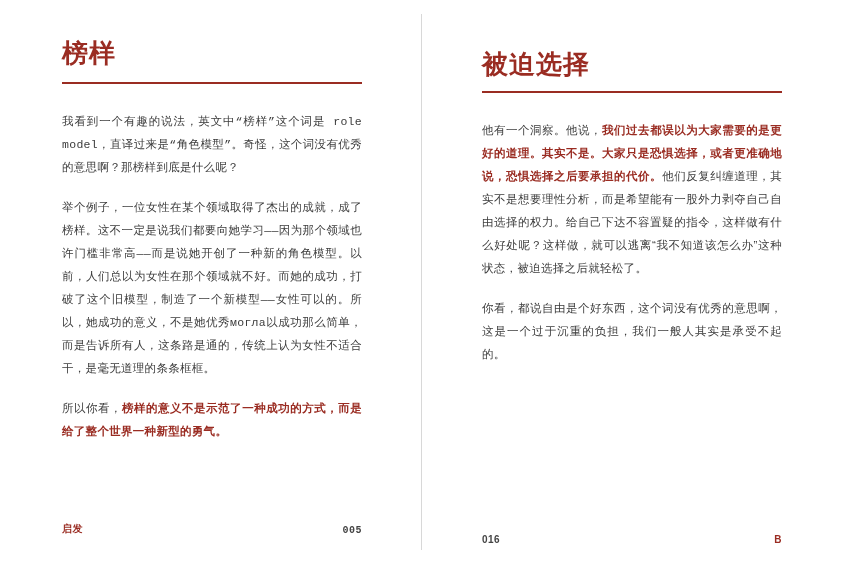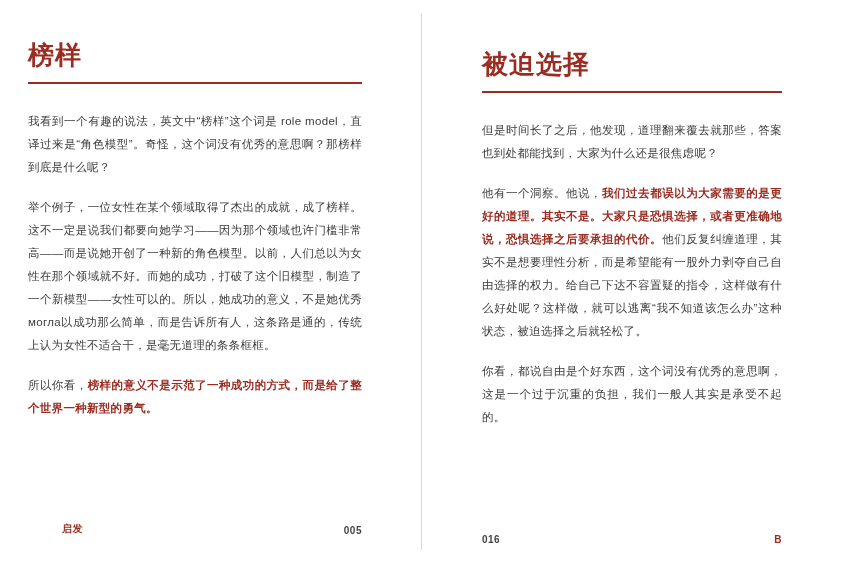--- a/index.html
+++ b/index.html
@@ -19,21 +19,22 @@
     height: 564px;
     position: relative;
   }
   .page {
     width: 422px;
     height: 564px;
     box-sizing: border-box;
     position: relative;
   }
   .page-left {
-    padding: 22px 60px 0 28px;
+    padding: 22px 60px 0 62px;
+    font-family: Liberation Mono, monospace;
   }
   .page-right {
     padding: 22px 62px 0 60px;
     margin-top: 9px;
   }
   .gutter {
     position: absolute;
     left: 421px;
     top: 14px;
     width: 1px;
@@ -104,21 +105,20 @@
     <div class="footer footer-num">005</div>
   </div>
 
   <div class="gutter"></div>
 
   <div class="page page-right">
     <h1 class="title">被迫选择</h1>
     <div class="title-rule"></div>
 
     <div class="body">
-      <p class="para">但是时间长了之后，他发现，道理翻来覆去就那些，答案也到处都能找到，大家为什么还是很焦虑呢？</p>
       <p class="para"><span>他有一个洞察。他说，</span><span class="hl">我们过去都误以为大家需要的是更好的道理。其实不是。大家只是恐惧选择，或者更准确地说，恐惧选择之后要承担的代价。</span><span>他们反复纠缠道理，其实不是想要理性分析，而是希望能有一股外力剥夺自己自由选择的权力。给自己下达不容置疑的指令，这样做有什么好处呢？这样做，就可以逃离“我不知道该怎么办”这种状态，被迫选择之后就轻松了。</span></p>
       <p class="para">你看，都说自由是个好东西，这个词没有优秀的意思啊，这是一个过于沉重的负担，我们一般人其实是承受不起的。</p>
     </div>
 
     <div class="footer footer-num">016</div>
     <div class="footer footer-label">B</div>
   </div>
 
 </div>
 

